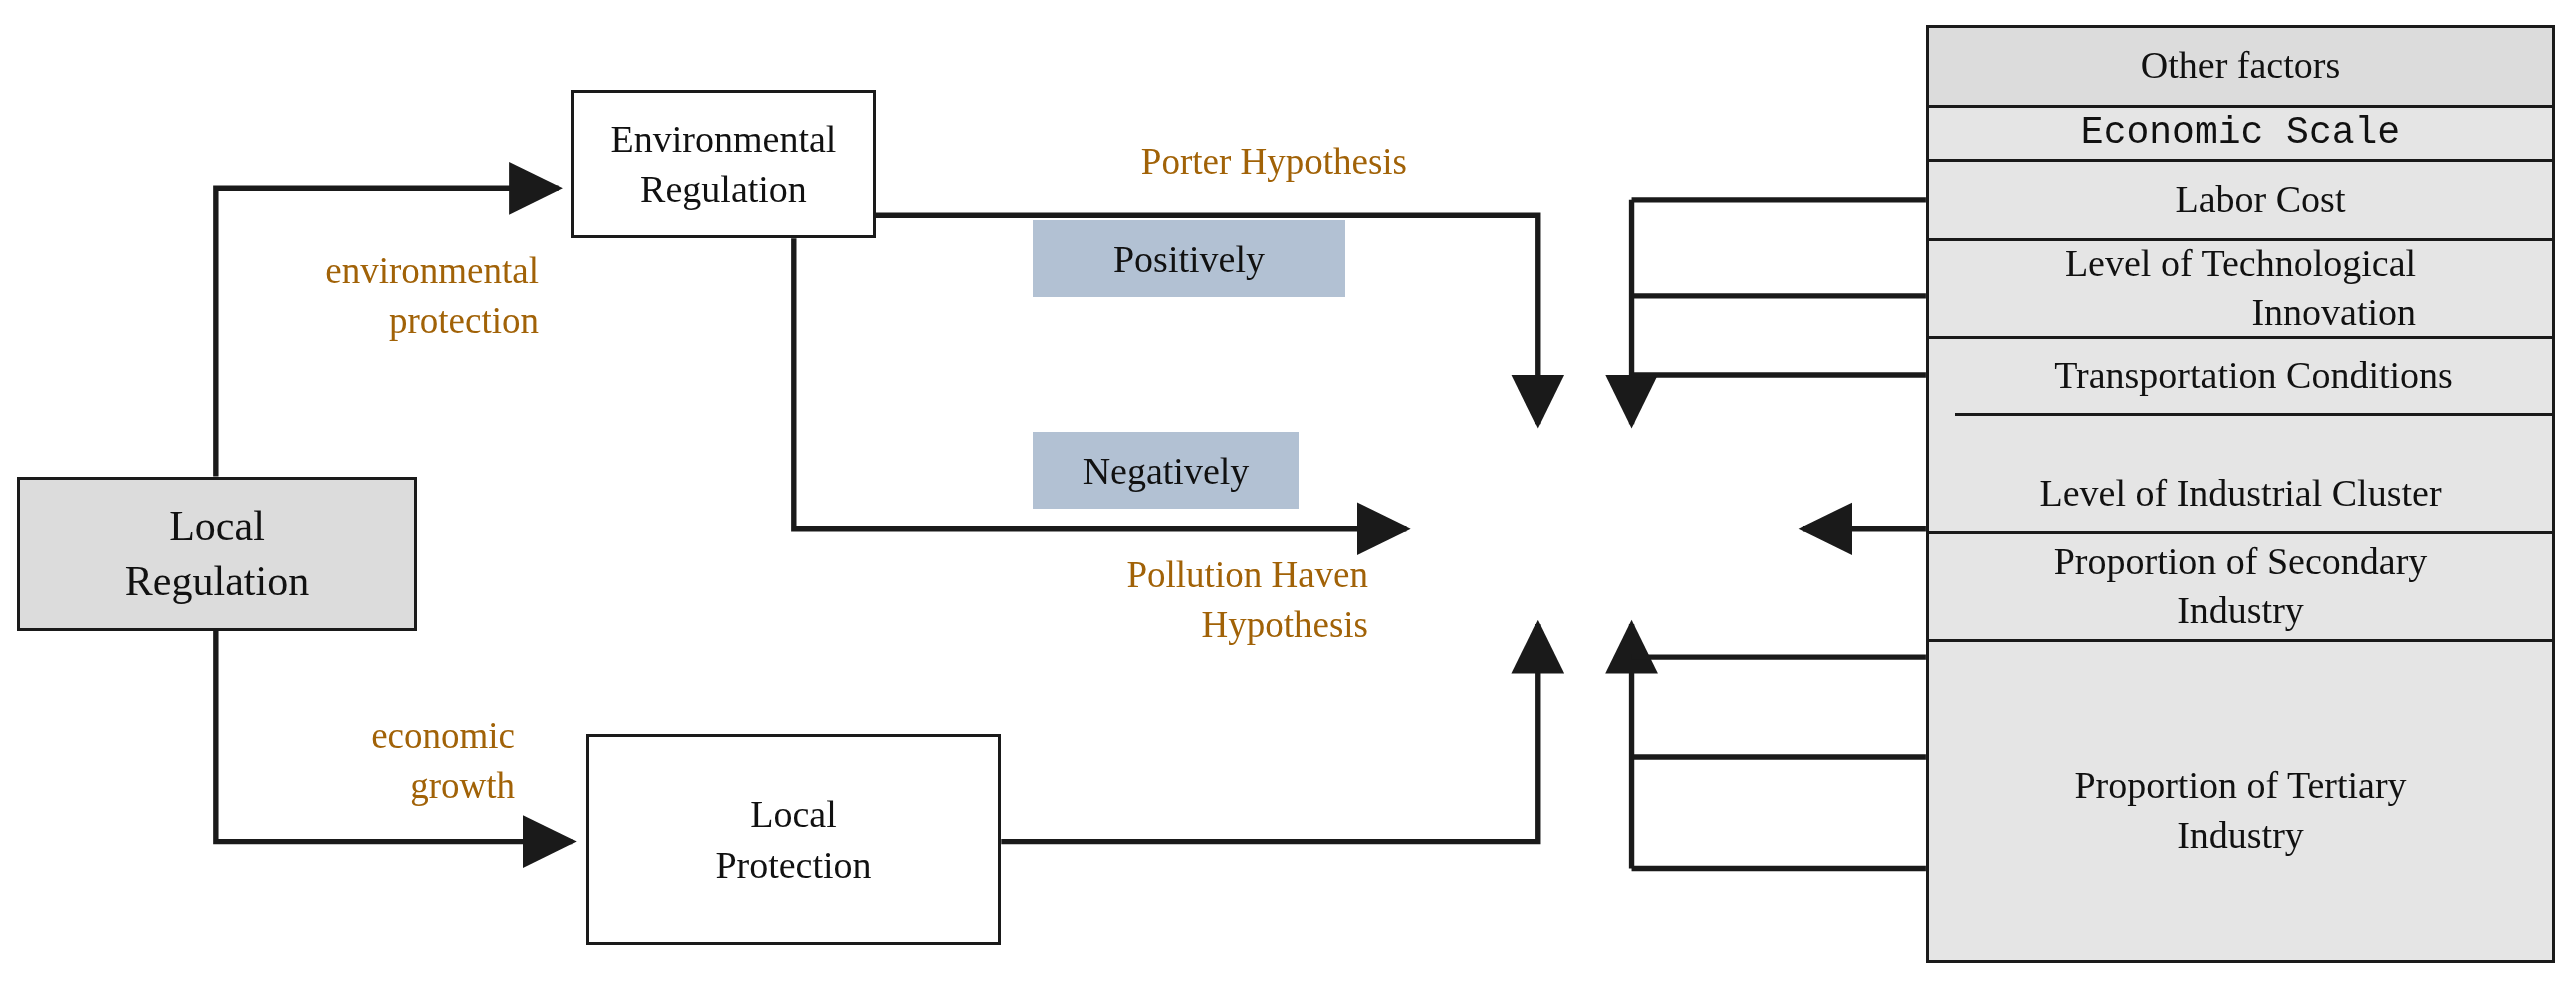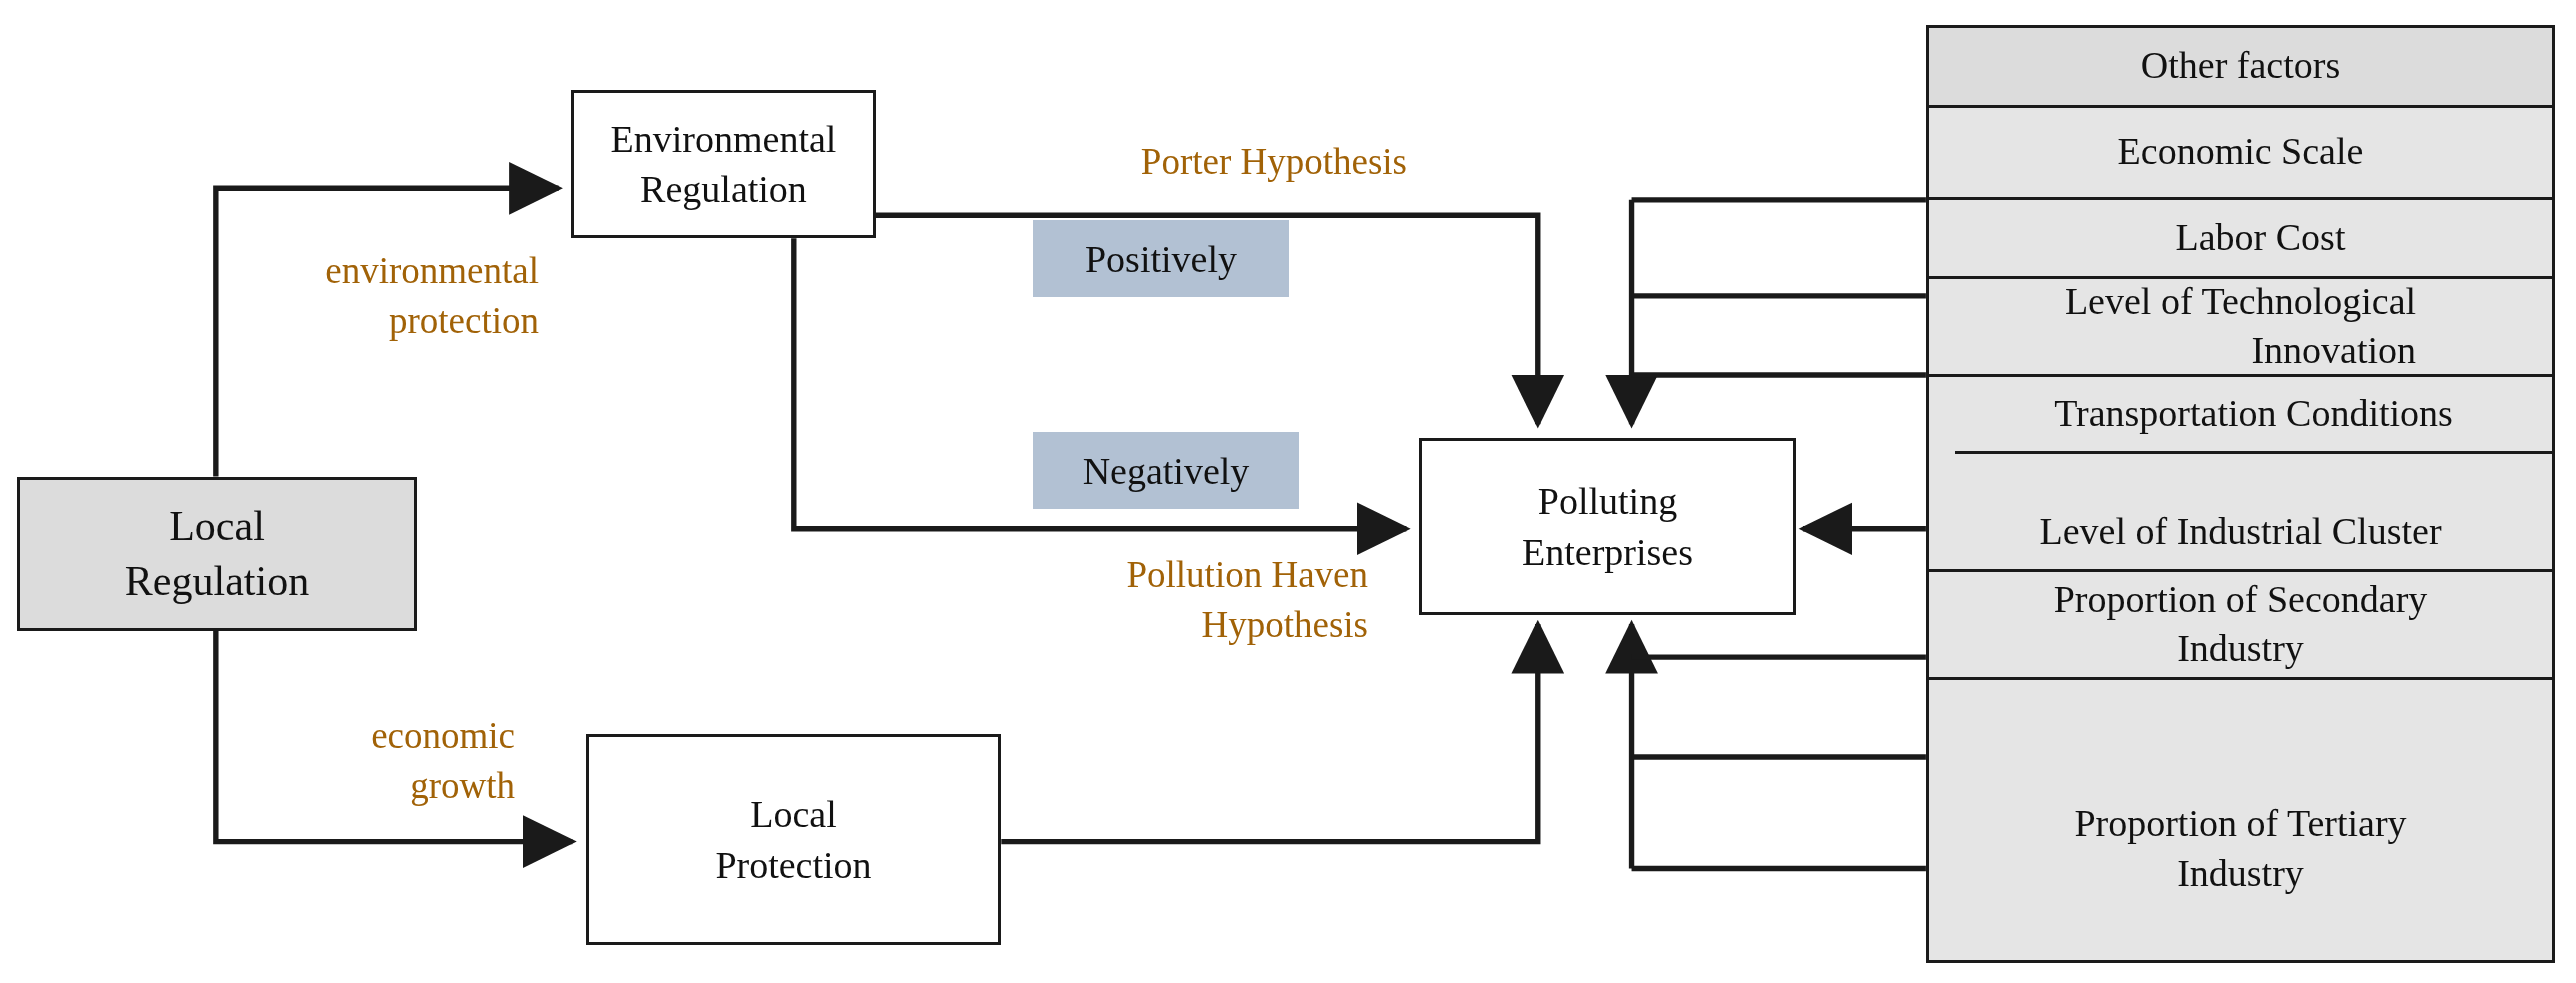--- a/index.html
+++ b/index.html
@@ -73,26 +73,22 @@
   <div class="node" style="left:571px;top:90px;width:305px;height:148px;font-size:38px;">
     <span class="txt" style="white-space:pre-line;">Environmental
 Regulation</span>
   </div>
 
   <div class="node" style="left:586px;top:734px;width:415px;height:211px;font-size:38px;">
     <span class="txt" style="white-space:pre-line;">Local
 Protection</span>
   </div>
 
-  <div class="node" style="left:1419px;top:438px;width:377px;height:177px;font-size:38px;">
-    <span class="txt" style="white-space:pre-line;">Polluting
-Enterprises</span>
-  </div>
 
-  <div class="tag" style="left:1033px;top:220px;width:256px;height:77px;font-size:38px;">
+  <div class="tag" style="left:1033px;top:220px;width:312px;height:77px;font-size:38px;">
     <span>Positively</span>
   </div>
 
   <div class="tag" style="left:1033px;top:432px;width:266px;height:77px;font-size:38px;">
     <span>Negatively</span>
   </div>
 
   <div class="lbl" style="left:231px;top:246px;width:308px;font-size:37px;">environmental
 protection</div>
 
@@ -103,21 +99,21 @@
 
   <div class="lbl" style="left:1007px;top:550px;width:361px;font-size:37px;">Pollution Haven
 Hypothesis</div>
 
   <div class="tbl" style="left:1926px;top:24.6px;width:629px;height:938px;">
 
     <div class="trow head" style="height:80px;font-size:38px;">
       <span class="cell">Other factors</span>
     </div>
 
-    <div class="trow" style="height:92px;font-size:38px;">
+    <div class="trow" style="height:54px;font-size:38px;font-family:Liberation Mono, monospace;">
       <span class="cell">Economic Scale</span>
     </div>
 
     <div class="trow" style="height:79px;font-size:38px;padding-left:40px;">
       <span class="cell">Labor Cost</span>
     </div>
 
     <div class="trow" style="height:98px;font-size:38px;">
       <span class="cell" style="white-space:pre-line;text-align:right;">Level of Technological
 Innovation</span>

